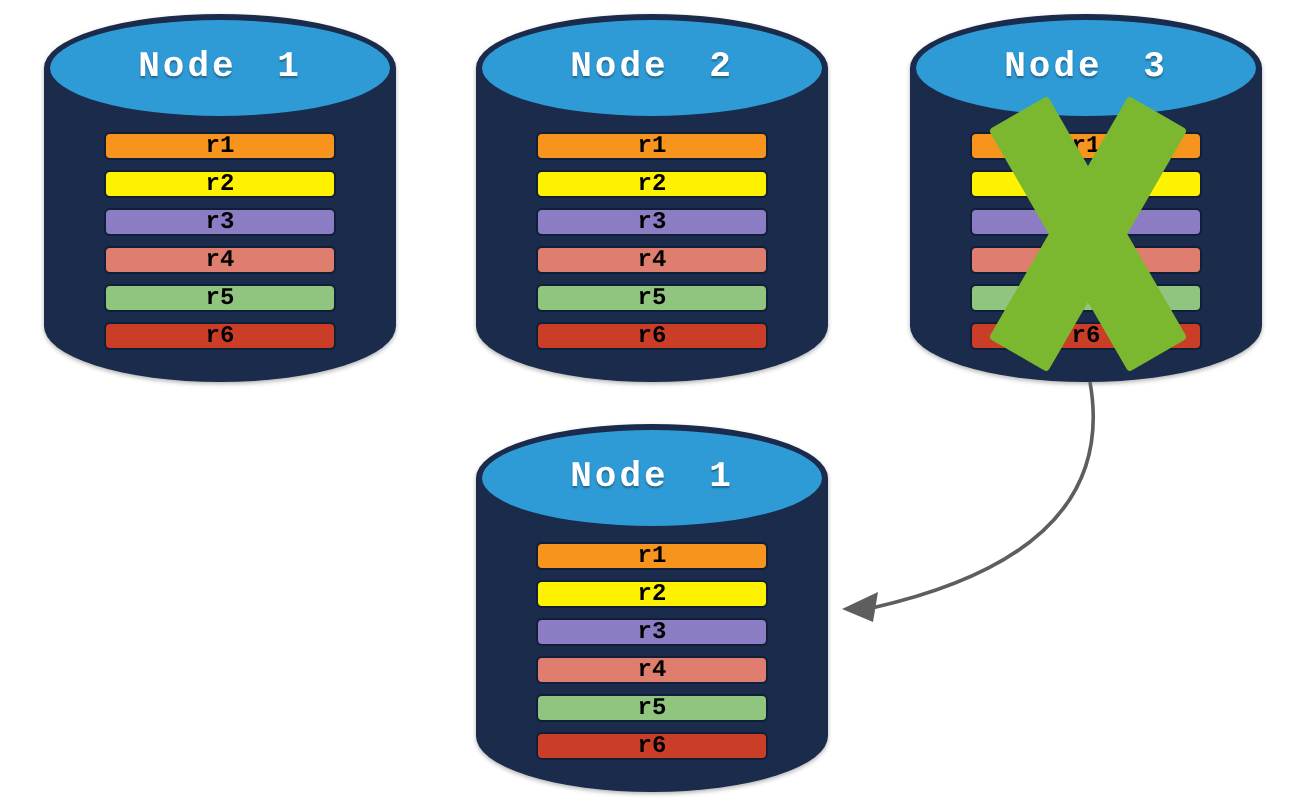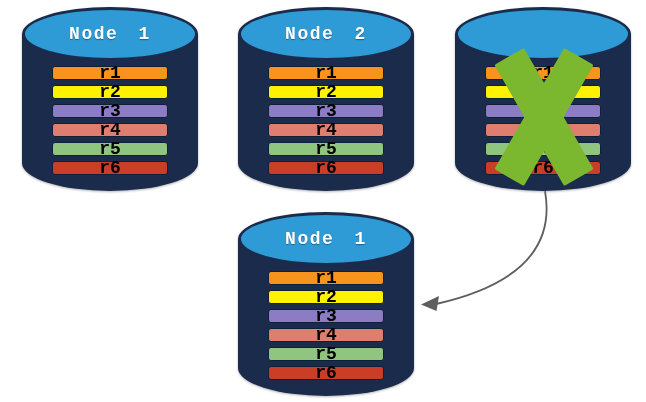--- a/index.html
+++ b/index.html
@@ -59,21 +59,21 @@
     flex-direction: column;
     gap: 5px;
   }
   .row {
     height: 12px;
     border: 1px solid #101e38;
     border-radius: 3px;
     display: flex;
     align-items: center;
     justify-content: center;
-    font-size: 18px;
+    font-size: 12px;
     line-height: 12px;
     font-weight: bold;
     color: #000000;
   }
   .x-mark {
     position: absolute;
     left: 0; top: 0;
     width: 176px; height: 184px;
     pointer-events: none;
   }
@@ -131,20 +131,21 @@
       <div class="row" style="background: rgb(223, 126, 110);">r4</div>
       <div class="row" style="background: rgb(143, 197, 126);">r5</div>
       <div class="row" style="background: rgb(202, 61, 39);">r6</div>
     </div>
   </div>
 
   <div class="node" style="left:455px; top:7px;">
     <div class="cyl-bottom" style="background: rgb(26, 43, 76);"></div>
     <div class="cyl-mid" style="background: rgb(26, 43, 76);"></div>
     <div class="cyl-top" style="background: rgb(46, 155, 214);"></div>
+    <div class="node-title">Node 3</div>
     <div class="rows">
       <div class="row" style="background: rgb(247, 148, 29);">r1</div>
       <div class="row" style="background: rgb(255, 242, 0);">r2</div>
       <div class="row" style="background: rgb(139, 124, 195);">r3</div>
       <div class="row" style="background: rgb(223, 126, 110);">r4</div>
       <div class="row" style="background: rgb(143, 197, 126);">r5</div>
       <div class="row" style="background: rgb(202, 61, 39);">r6</div>
     </div>
     <div class="x-mark">
       <div class="x-bar x-bar-1" style="background: rgb(124, 184, 47);"></div>

